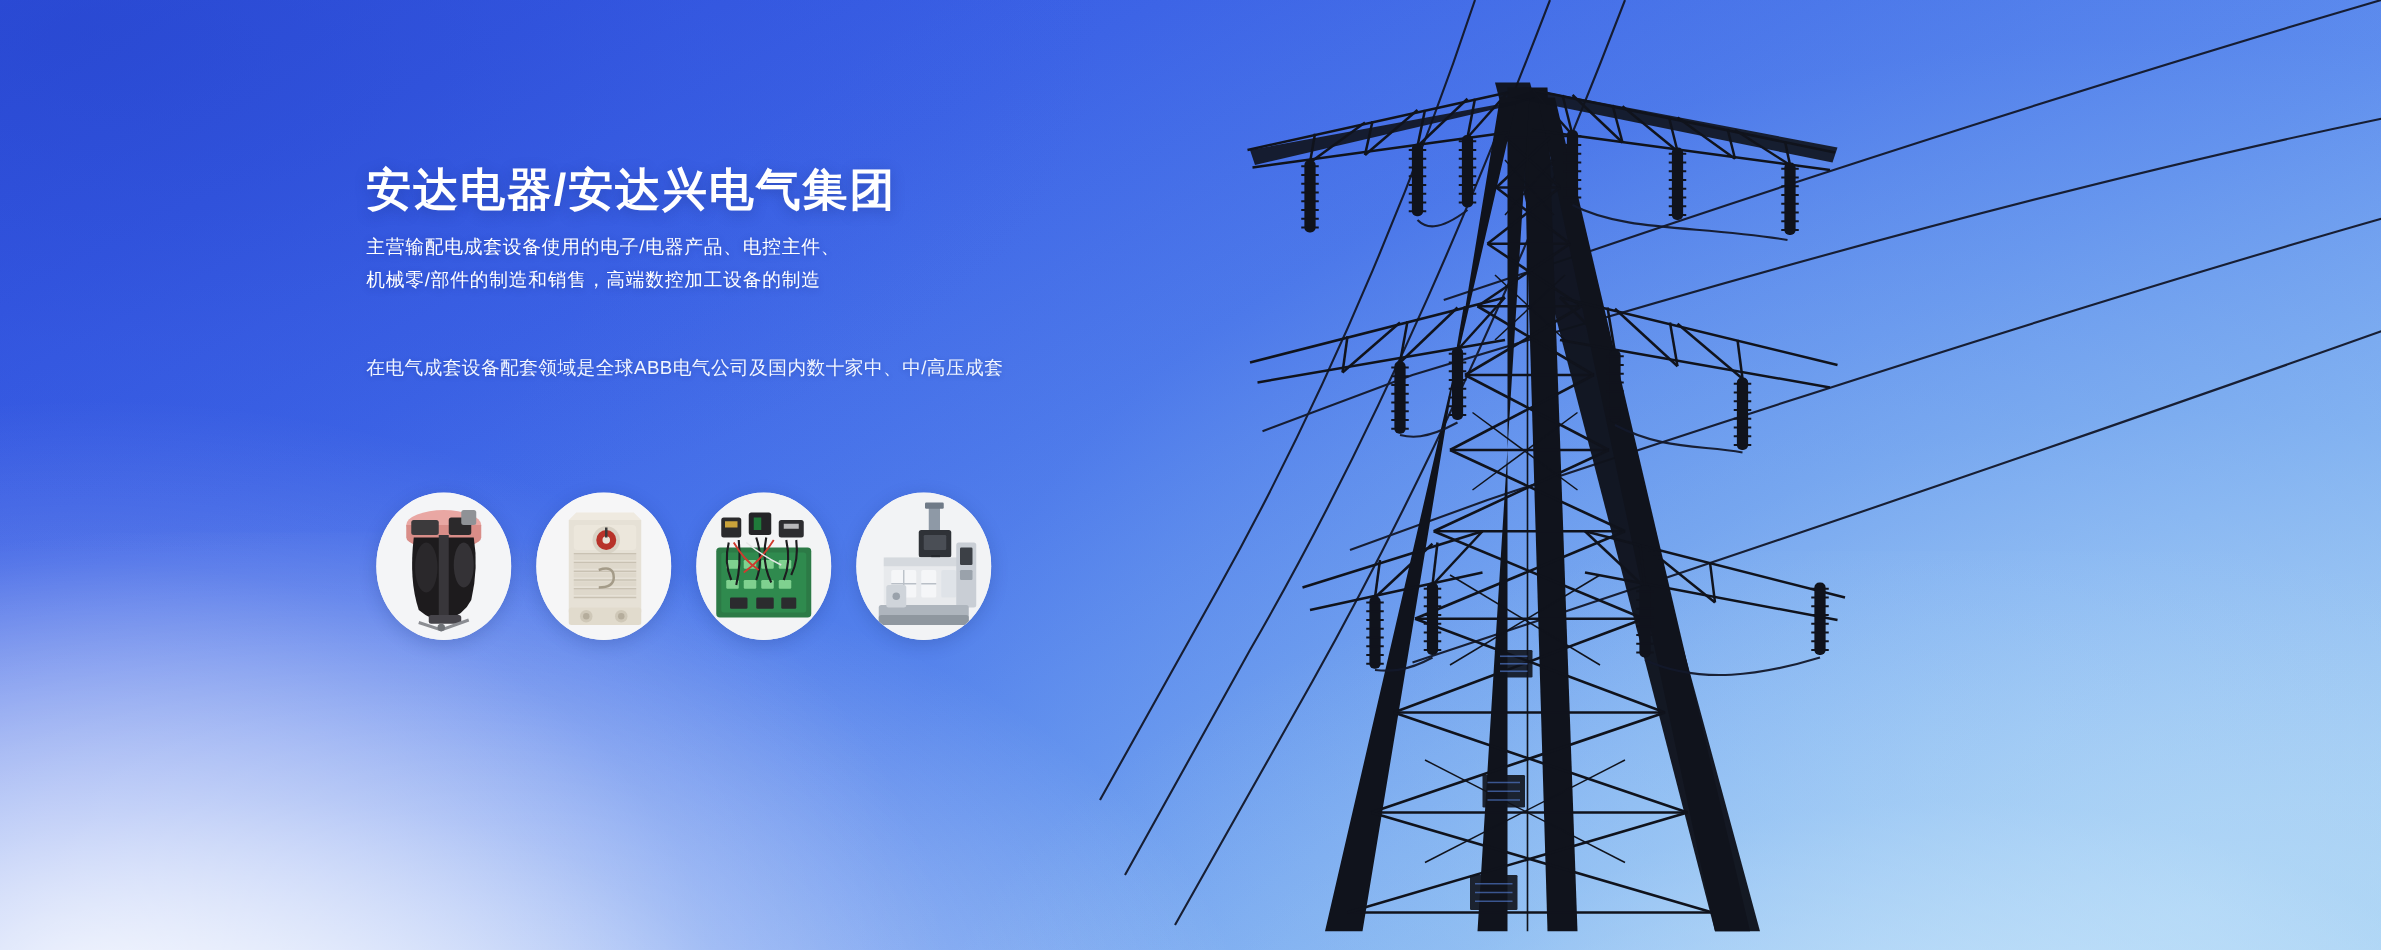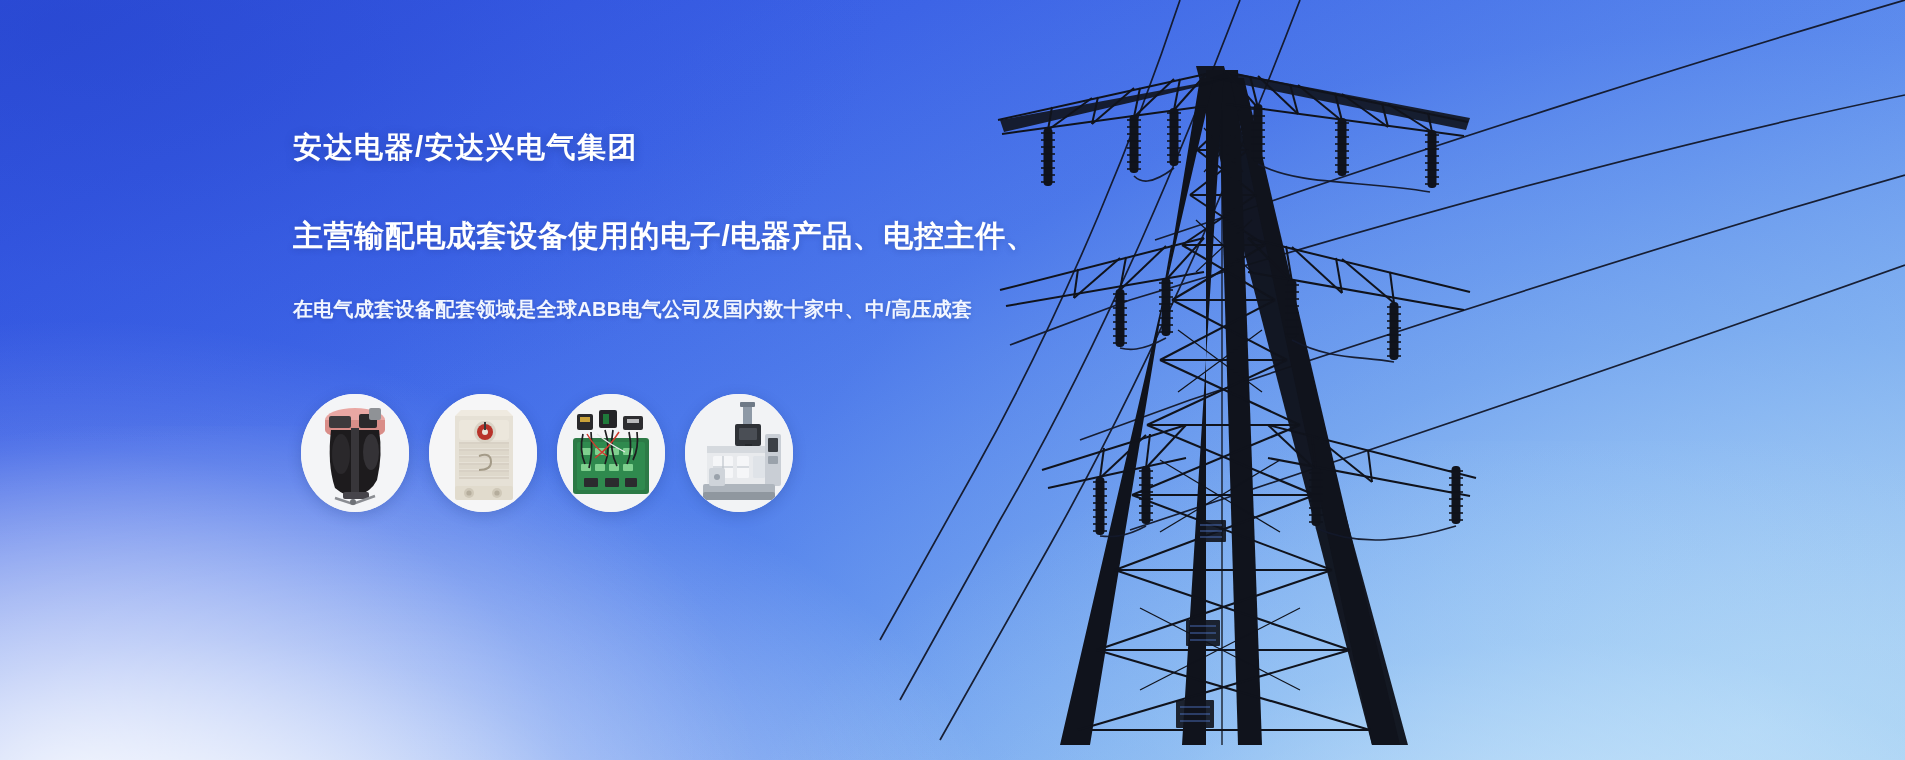--- a/index.html
+++ b/index.html
@@ -25,33 +25,33 @@
   .haze-c{position:absolute;left:0;top:0;width:46%;height:58%;
     background:radial-gradient(ellipse at 8% 6%, rgba(30,60,190,0.35) 0%, rgba(40,72,200,0.12) 42%, rgba(0,0,0,0) 72%);
     pointer-events:none;}
 
   
   #tower-art{position:absolute;left:0;top:0;width:1905px;height:760px;}
 
   
   .copy{position:absolute;left:293px;top:132px;width:720px;}
   .title{
-    font-size:29px;line-height:1.1;color:#ffffff;font-weight:700;
+    font-size:36px;line-height:1.1;color:#ffffff;font-weight:700;
     letter-spacing:1.5px;white-space:nowrap;
     text-shadow:0 2px 10px rgba(20,40,120,0.35);
   }
   .sub{
-    margin-top:44px;
-    font-size:30px;line-height:1.85;color:#ffffff;font-weight:700;
+    margin-top:12px;
+    font-size:15px;line-height:1.85;color:#ffffff;font-weight:400;
     letter-spacing:0.6px;white-space:nowrap;
     text-shadow:0 1px 6px rgba(20,40,120,0.28);
   }
   .desc{
-    margin-top:27px;
-    font-size:20px;line-height:1.95;color:#f2f6ff;font-weight:700;
+    margin-top:41px;
+    font-size:15px;line-height:1.95;color:#f2f6ff;font-weight:400;
     letter-spacing:0.3px;
     text-shadow:0 1px 4px rgba(20,40,120,0.25);
   }
   .desc div{white-space:nowrap;}
 
   
   .thumbs{position:absolute;left:301px;top:394px;display:flex;gap:20px;}
   .thumb{
     position:relative;width:108px;height:118px;border-radius:50%;
     overflow:hidden;
@@ -263,20 +263,21 @@
       <line x1="1180" y1="707" x2="1210" y2="707"></line>
       <line x1="1180" y1="714" x2="1210" y2="714"></line>
       <line x1="1180" y1="721" x2="1210" y2="721"></line>
     </g>
   </svg>
 
   <div class="copy">
     <div class="title">安达电器/安达兴电气集团</div>
     <div class="sub">
       <div>主营输配电成套设备使用的电子/电器产品、电控主件、</div>
+      <div>机械零/部件的制造和销售，高端数控加工设备的制造</div>
     </div>
     <div class="desc">
       <div>在电气成套设备配套领域是全球ABB电气公司及国内数十家中、中/高压成套</div>
     </div>
   </div>
 
   <div class="thumbs">
 
     <div class="thumb">
       <svg viewBox="0 0 108 118">

